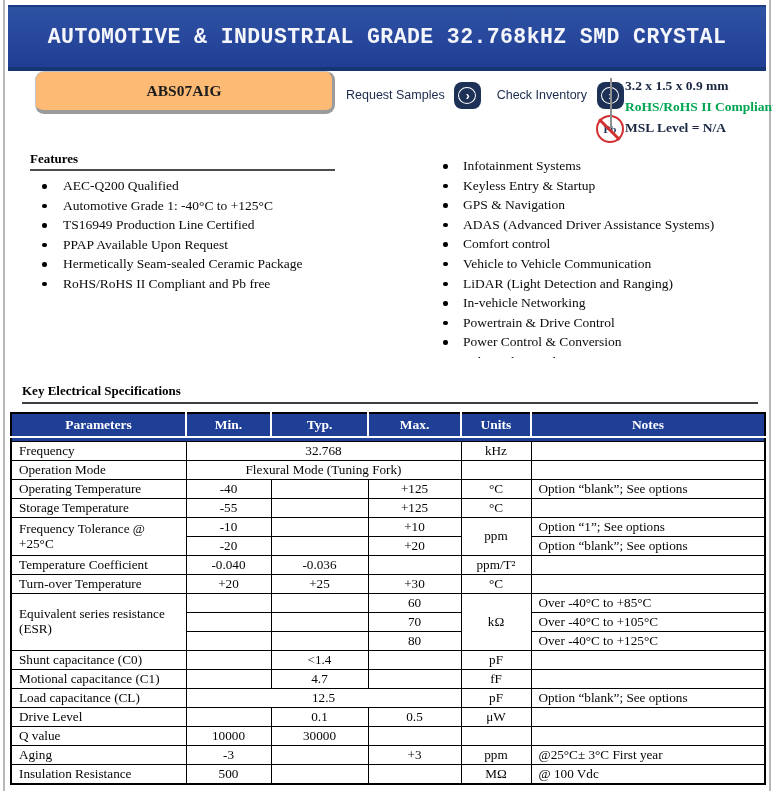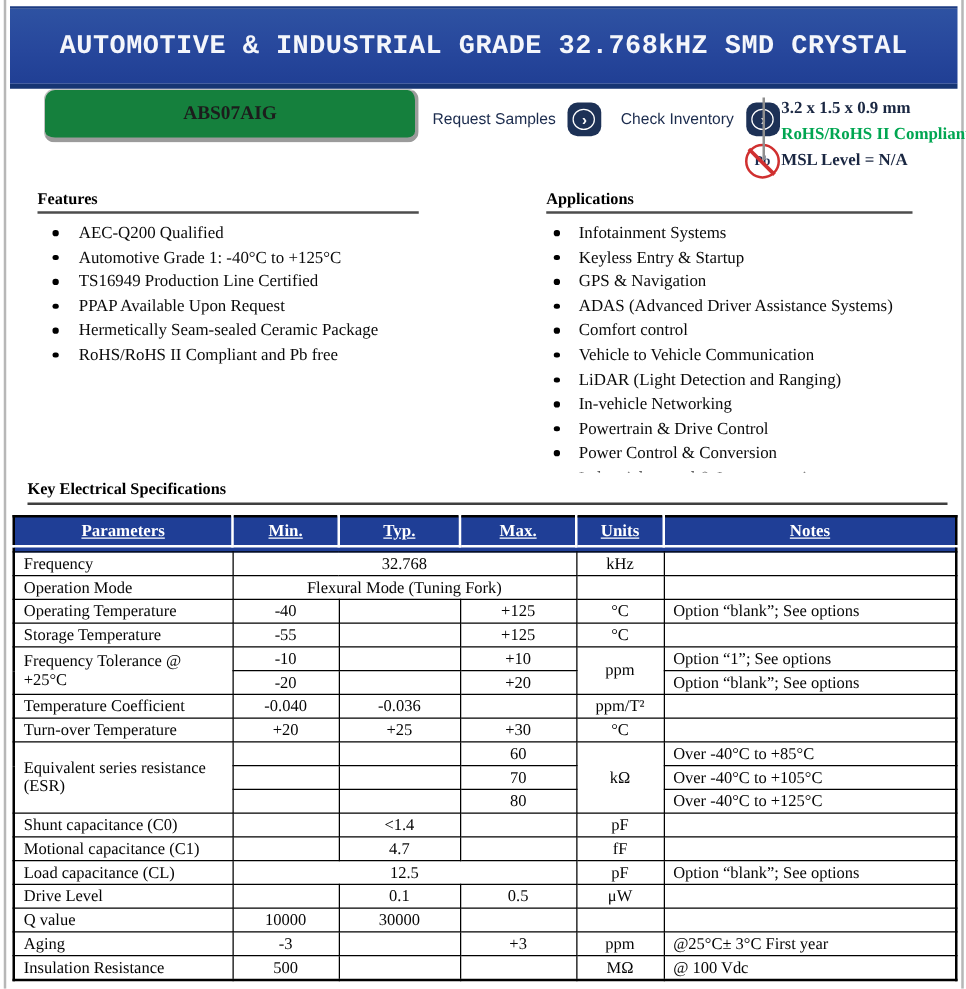--- a/index.html
+++ b/index.html
@@ -10,21 +10,21 @@
 
   
   .banner { position:absolute; left:8px; right:7px; top:5px; height:60px;
     background:linear-gradient(180deg,#2e52a2 0%, #27479c 55%, #203f94 100%);
     border-top:2px solid #1c3b82; border-bottom:4px solid #163573;
     color:#f4f6fb; display:flex; align-items:center; justify-content:center;
     font-weight:bold; font-size:21.5px; letter-spacing:0.4px;font-family:Liberation Mono, monospace; }
 
   
   .part-box { position:absolute; left:35px; top:71px; width:296px; height:38px;
-    background:#15803d; border:1px solid #c2c2c2; border-right:3px solid #9b9b9b;
+    background:#fdba74; border:1px solid #c2c2c2; border-right:3px solid #9b9b9b;
     border-bottom:4px solid #9b9b9b; border-radius:9px;
     display:flex; align-items:center; justify-content:center;
     font-weight:bold; font-size:15.5px; color:#1c1c1c; }
 
   
   .actions { position:absolute; left:346px; top:82px; display:flex; align-items:flex-start; font-family:"Liberation Sans", sans-serif; }
   .action { display:flex; align-items:flex-start; }
   .action + .action { margin-left:16px; }
   .action-label { font-size:12.5px; color:#1b2b4d; margin-right:9px; line-height:27px; white-space:nowrap; }
   .icon-btn { width:27px; height:27px; background:#1d3156; border-radius:8px;
@@ -53,21 +53,21 @@
   .blist li::before { content:""; position:absolute; left:12px; top:8px; width:4.5px; height:4.5px; border-radius:50%; background:#000; }
   .applications .blist li { padding-left:26px; }
   .applications .blist li::before { left:6px; }
   .blist li.partial { max-height:6px; overflow:hidden; }
 
   
   .specs-head { position:absolute; left:22px; top:383px; width:736px; }
   .specs-head .sec-h { border-bottom:2px solid #3f3f3f; padding-bottom:3px; }
   table.specs { position:absolute; left:10px; top:412px; width:754px; border-collapse:collapse; table-layout:fixed; border:2px solid #000; }
   .specs th { background:#1f3e96; color:#fff; font-weight:bold; font-size:13.5px; height:22px;
-    border-right:2px solid #fff; border-bottom:2px solid #fff; padding:0 4px;text-decoration:underline; }
+    border-right:2px solid #fff; border-bottom:2px solid #fff; padding:0 4px; }
   .specs th:last-child { border-right:none;text-align:center; }
   .specs tr.strip th { height:3px; background:#1f3e96; border:none; border-bottom:1px solid #000; padding:0; }
   .specs td { border:1px solid #000; font-size:13.2px; height:18px; padding:0 5px; line-height:1.12; color:#050505; vertical-align:middle; }
   .specs td.c { text-align:center; }
   .specs td.l { text-align:left; padding-left:7px; }
 </style>
 </head>
 <body>
 
 <div class="page">
@@ -117,21 +117,20 @@
         <li>AEC-Q200 Qualified</li>
         <li>Automotive Grade 1: -40°C to +125°C</li>
         <li>TS16949 Production Line Certified</li>
         <li>PPAP Available Upon Request</li>
         <li>Hermetically Seam-sealed Ceramic Package</li>
         <li>RoHS/RoHS II Compliant and Pb free</li>
       </ul>
   </section>
 
   <section class="applications">
-    <h2 class="sec-h">Applications</h2>
     <ul class="blist" id="applications-list">
         <li>Infotainment Systems</li>
         <li>Keyless Entry &amp; Startup</li>
         <li>GPS &amp; Navigation</li>
         <li>ADAS (Advanced Driver Assistance Systems)</li>
         <li>Comfort control</li>
         <li>Vehicle to Vehicle Communication</li>
         <li>LiDAR (Light Detection and Ranging)</li>
         <li>In-vehicle Networking</li>
         <li>Powertrain &amp; Drive Control</li>

